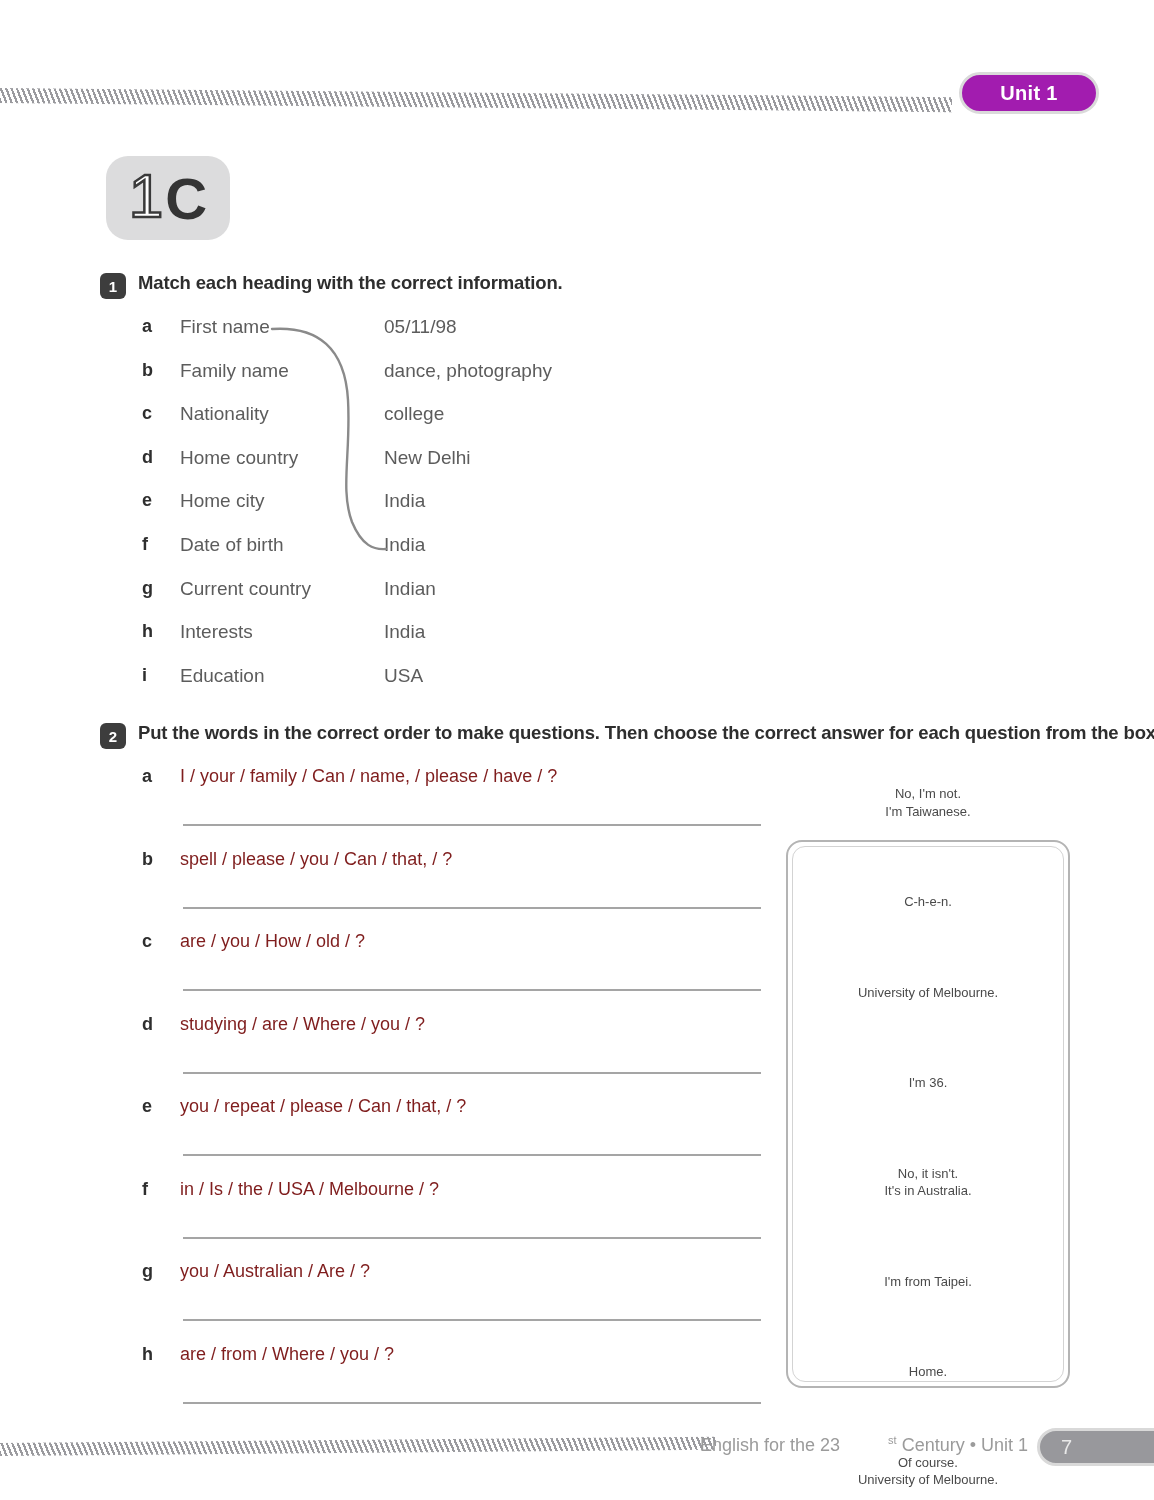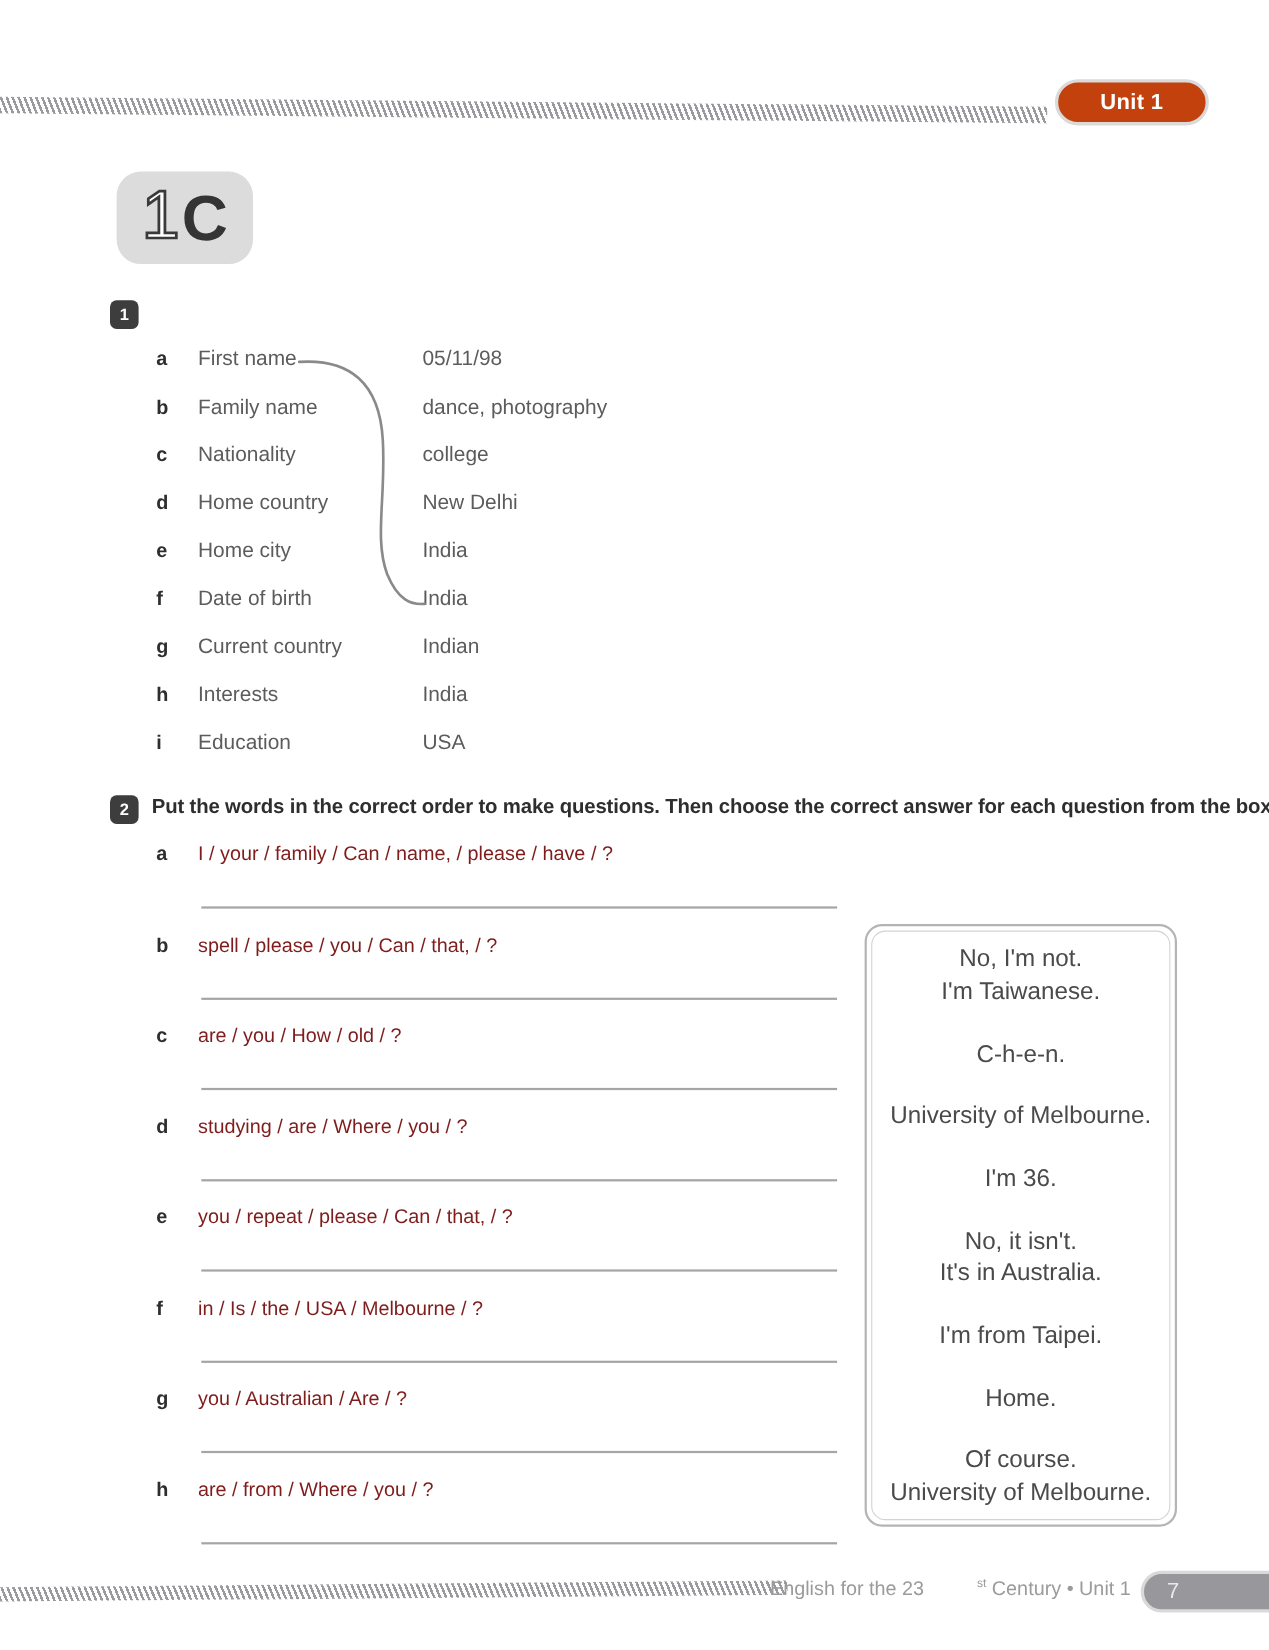--- a/index.html
+++ b/index.html
@@ -43,21 +43,21 @@
 
   
   #unit-tab {
     position: absolute;
     right: 55px;
     top: 72px;
     height: 42px;
     min-width: 140px;
     padding: 0 26px;
     box-sizing: border-box;
-    background: #c2410c;
+    background: #a21caf;
     border-radius: 22px;
     border: 3px solid #dadada;
     display: flex;
     align-items: center;
     justify-content: center;
   }
   #unit-tab .tab-label {
     color: #ffffff;
     font-size: 20px;
     font-weight: bold;
@@ -226,24 +226,25 @@
     border-radius: 13px;
     display: flex;
     flex-direction: column;
     justify-content: center;
     align-items: center;
     gap: 27px;
     padding: 10px 8px;
   }
   .answer-option {
     text-align: center;
-    font-size: 22px;
+    font-size: 13px;
     line-height: 1.35;
     color: #4a4a4a;
     white-space: pre-line;
+    margin-top: 46px;
   }
 
   
   #footer-text {
     position: absolute;
     right: 126px;
     top: 1434px;
     font-size: 18px;
     color: #9b9b9b;
     white-space: nowrap;
@@ -282,20 +283,21 @@
 </div>
 
 <div id="lesson-badge">
   <span class="badge-num">1</span>
   <span class="badge-letter">C</span>
 </div>
 
 <div class="exercise" id="exercise-1-head" style="top:272px;">
   <div class="ex-head">
     <div class="ex-num">1</div>
+    <div class="ex-instruction">Match each heading with the correct information.</div>
   </div>
 </div>
 
 <div id="match-list">
   <div class="match-row">
     <span class="match-letter">a</span>
     <span class="match-heading">First name</span>
     <span class="match-info">05/11/98</span>
   </div>
   <div class="match-row">

